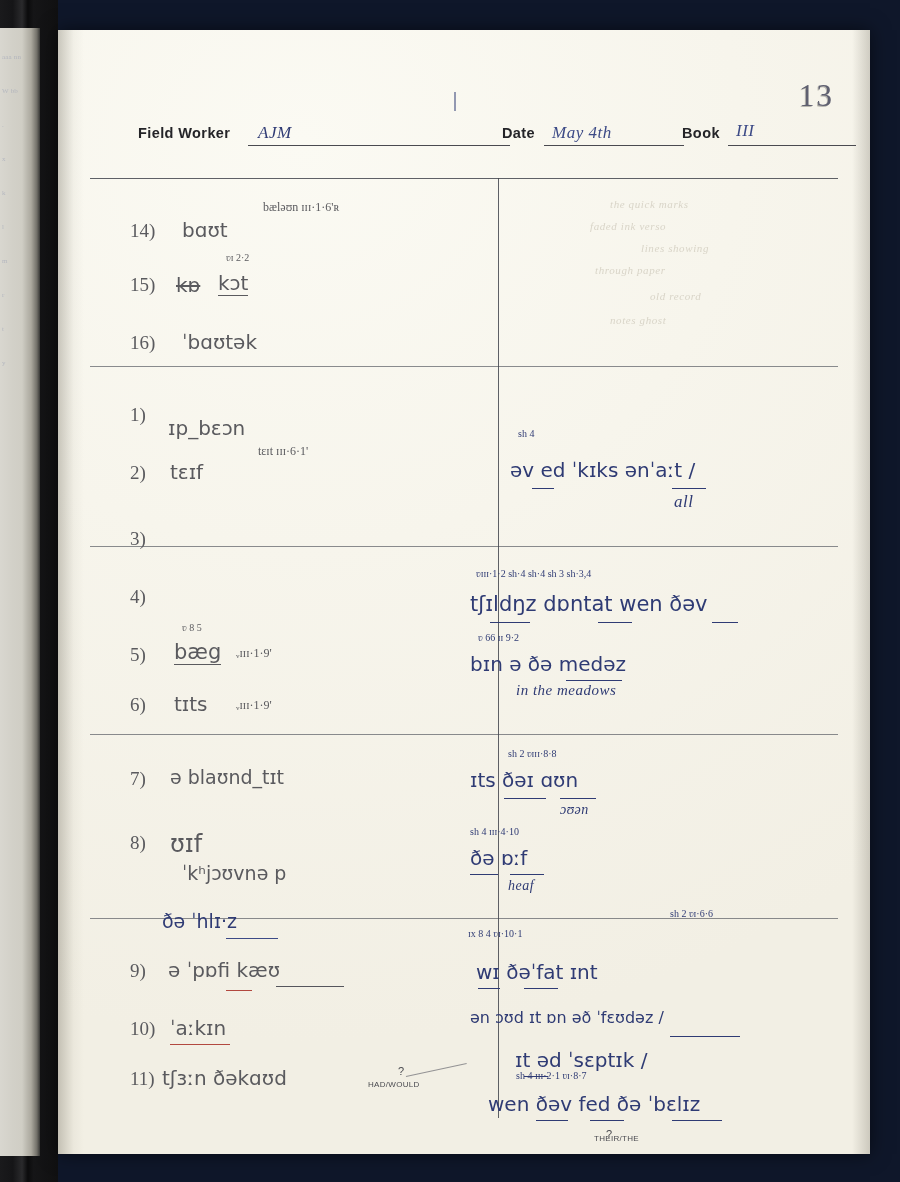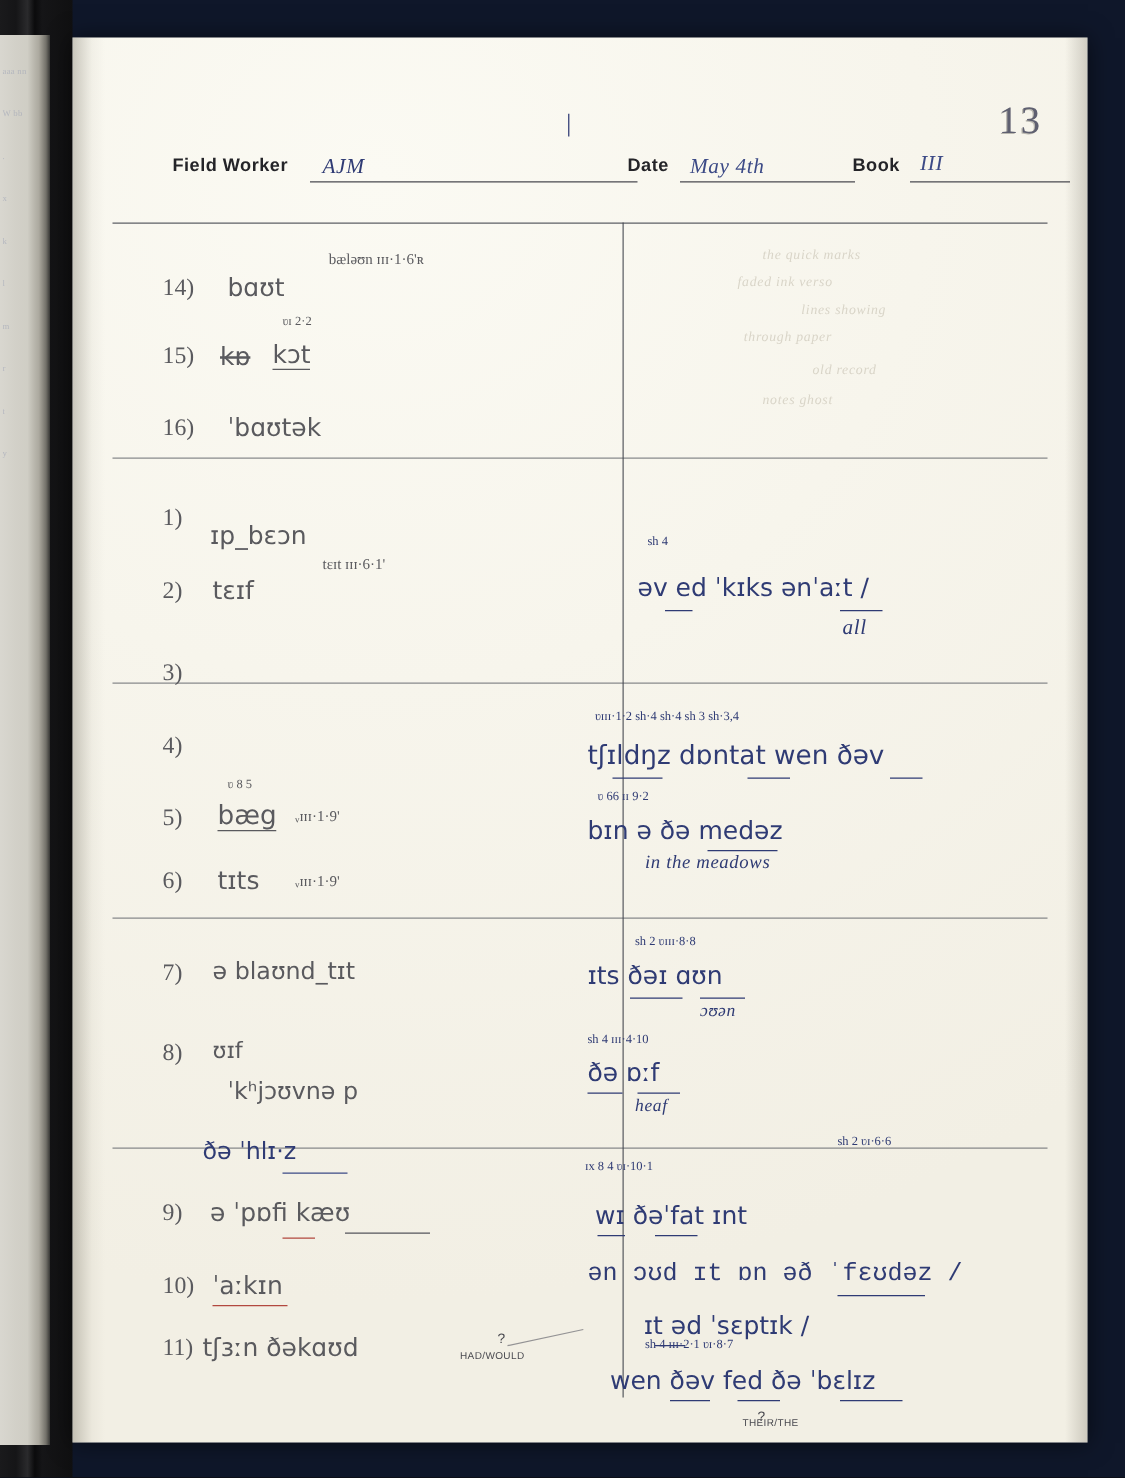--- a/index.html
+++ b/index.html
@@ -274,21 +274,21 @@
     <div class="hand pencil sm" style="left:178px; top:616px;">ᵥɪɪɪ·1·9'</div>
 
     <div class="hand pencil lg" style="left:72px; top:664px;">6)</div>
     <div class="hand pencil phon" style="left:116px; top:662px; font-size:20px;">tɪts</div>
     <div class="hand pencil sm" style="left:178px; top:668px;">ᵥɪɪɪ·1·9'</div>
 
     <div class="hand pencil lg" style="left:72px; top:738px;">7)</div>
     <div class="hand pencil phon" style="left:112px; top:736px; font-size:19px;">ə blaʊnd_tɪt</div>
 
     <div class="hand pencil lg" style="left:72px; top:802px;">8)</div>
-    <div class="hand pencil phon" style="left:112px; top:800px; font-size:18px;">ʊɪf</div>
+    <div class="hand pencil phon" style="left:112px; top:800px; font-size:24px;">ʊɪf</div>
 
     <div class="hand pencil phon" style="left:124px; top:832px; font-size:19px;">ˈkʰjɔʊvnə      p</div>
     <div class="hand dkblue phon" style="left:104px; top:880px; font-size:19px;">ðə ˈhlɪ·z</div>
     <div class="rule" style="left:168px; top:908px; width:52px; border-bottom:1px solid #3c4a86;"></div>
 
     <div class="hand pencil lg" style="left:72px; top:930px;">9)</div>
     <div class="hand pencil phon" style="left:110px; top:928px; font-size:20px;">ə ˈpɒfi kæʊ</div>
     <div class="rule ul-red" style="left:168px; top:960px; width:26px;"></div>
     <div class="rule" style="left:218px; top:956px; width:68px; border-bottom:1.4px solid #55555c;"></div>
 
@@ -327,21 +327,21 @@
     <div class="rule" style="left:412px; top:844px; width:28px; border-bottom:1px solid #2f3b74;"></div>
     <div class="rule" style="left:452px; top:844px; width:34px; border-bottom:1px solid #2f3b74;"></div>
     <div class="hand dkblue cursive" style="left:450px; top:848px; font-size:14px;">heaf</div>
 
     <div class="hand dkblue tiny" style="left:410px; top:898px;">ɪx 8 4                    ʋɪ·10·1</div>
     <div class="hand dkblue phon" style="left:418px; top:930px; font-size:20px;">wɪ ðəˈfat ɪnt</div>
     <div class="hand dkblue tiny" style="left:612px; top:878px;">sh 2      ʋɪ·6·6</div>
     <div class="rule" style="left:420px; top:958px; width:22px; border-bottom:1px solid #2f3b74;"></div>
     <div class="rule" style="left:466px; top:958px; width:34px; border-bottom:1px solid #2f3b74;"></div>
 
-    <div class="hand dkblue phon" style="left:412px; top:978px; font-size:20px;font-family:Liberation Mono, monospace;">ən ɔʊd ɪt ɒn əð ˈfɛʊdəz /</div>
+    <div class="hand dkblue phon" style="left:412px; top:978px; font-size:16px;">ən ɔʊd ɪt ɒn əð ˈfɛʊdəz /</div>
     <div class="rule" style="left:612px; top:1006px; width:70px; border-bottom:1px solid #2f3b74;"></div>
 
     <div class="hand dkblue phon" style="left:457px; top:1018px; font-size:20px;">ɪt əd ˈsɛptɪk /</div>
     <div class="rule" style="left:466px; top:1046px; width:24px; border-bottom:1px solid #2f3b74;"></div>
 
     <div class="hand dkblue tiny" style="left:458px; top:1040px;">sh 4    ɪɪɪ·2·1              ʋɪ·8·7</div>
     <div class="hand dkblue phon" style="left:430px; top:1062px; font-size:20px;">wen ðəv fed ðə ˈbɛlɪz</div>
     <div class="rule" style="left:478px; top:1090px; width:32px; border-bottom:1px solid #2f3b74;"></div>
     <div class="rule" style="left:532px; top:1090px; width:34px; border-bottom:1px solid #2f3b74;"></div>
     <div class="rule" style="left:614px; top:1090px; width:50px; border-bottom:1px solid #2f3b74;"></div>

